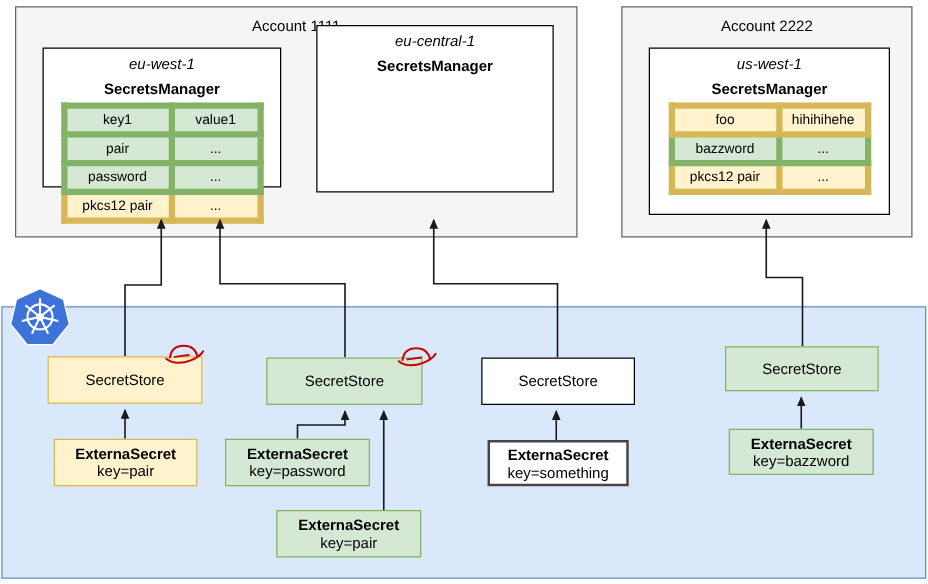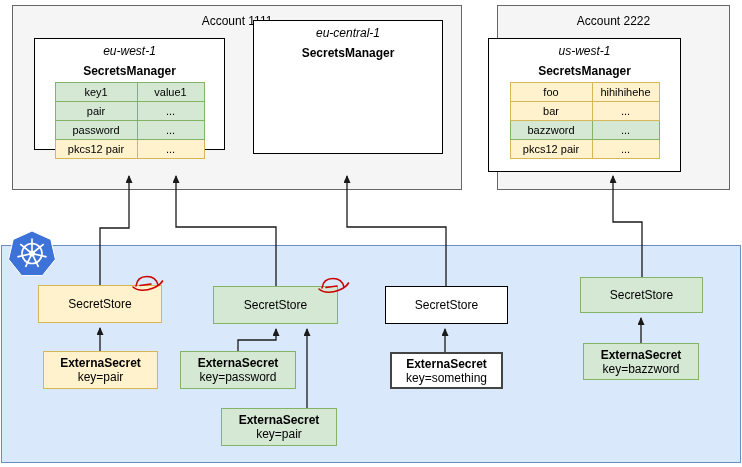--- a/index.html
+++ b/index.html
@@ -11,21 +11,21 @@
   .account { background:#f5f5f5; border:1px solid #666666; box-sizing:border-box; }
   .account-title { position:absolute; top:8px; left:0; right:0; text-align:center; font-size:12px; }
 
   
   .region { background:#ffffff; border:1px solid #000000; box-sizing:border-box; }
   .region-name { font-style:italic; text-align:center; font-size:12px; padding-top:5px; }
   .service { font-weight:bold; text-align:center; font-size:12px; padding-top:6px; }
 
   table.secrets { border-collapse:collapse; margin:4px auto 0 auto; }
   table.secrets td { height:18px; font-size:11px; text-align:center; padding:0 2px;
-                     border:1px solid #7f1d1d; }
+                     border:5px solid #7f1d1d; }
   td.c1 { width:77px; } td.c2 { width:62px; }
   tr.v-green td  { background:#d5e8d4; border-color:#82b366; }
   tr.v-yellow td { background:#fff2cc; border-color:#d6b656; }
 
   
   .cluster { background:#dae8fc; border:1px solid #6c8ebf; box-sizing:border-box; z-index:1; }
 
   
   .node { display:flex; align-items:center; justify-content:center; flex-direction:column;
           text-align:center; font-size:12px; box-sizing:border-box; z-index:6; }
@@ -76,32 +76,28 @@
       </tr>
     </tbody>
       </table>
   </div>
 
   <div class="abs region" style="left:253px; top:20px; width:190px; height:134px;">
     <div class="region-name">eu-central-1</div>
     <div class="service">SecretsManager</div>
   </div>
 
-  <div class="abs region" style="left:488px; top:38px; width:193px; height:134px;">
+  <div class="abs region" style="left:519px; top:38px; width:193px; height:134px;">
     <div class="region-name">us-west-1</div>
     <div class="service">SecretsManager</div>
     <table class="secrets">
       <tbody>
           <tr class="v-yellow">
         <td class="c1">foo</td>
         <td class="c2">hihihihehe</td>
-      </tr>
-      <tr class="v-yellow">
-        <td class="c1">bar</td>
-        <td class="c2">...</td>
       </tr>
       <tr class="v-green">
         <td class="c1">bazzword</td>
         <td class="c2">...</td>
       </tr>
       <tr class="v-yellow">
         <td class="c1">pkcs12 pair</td>
         <td class="c2">...</td>
       </tr>
     </tbody>

